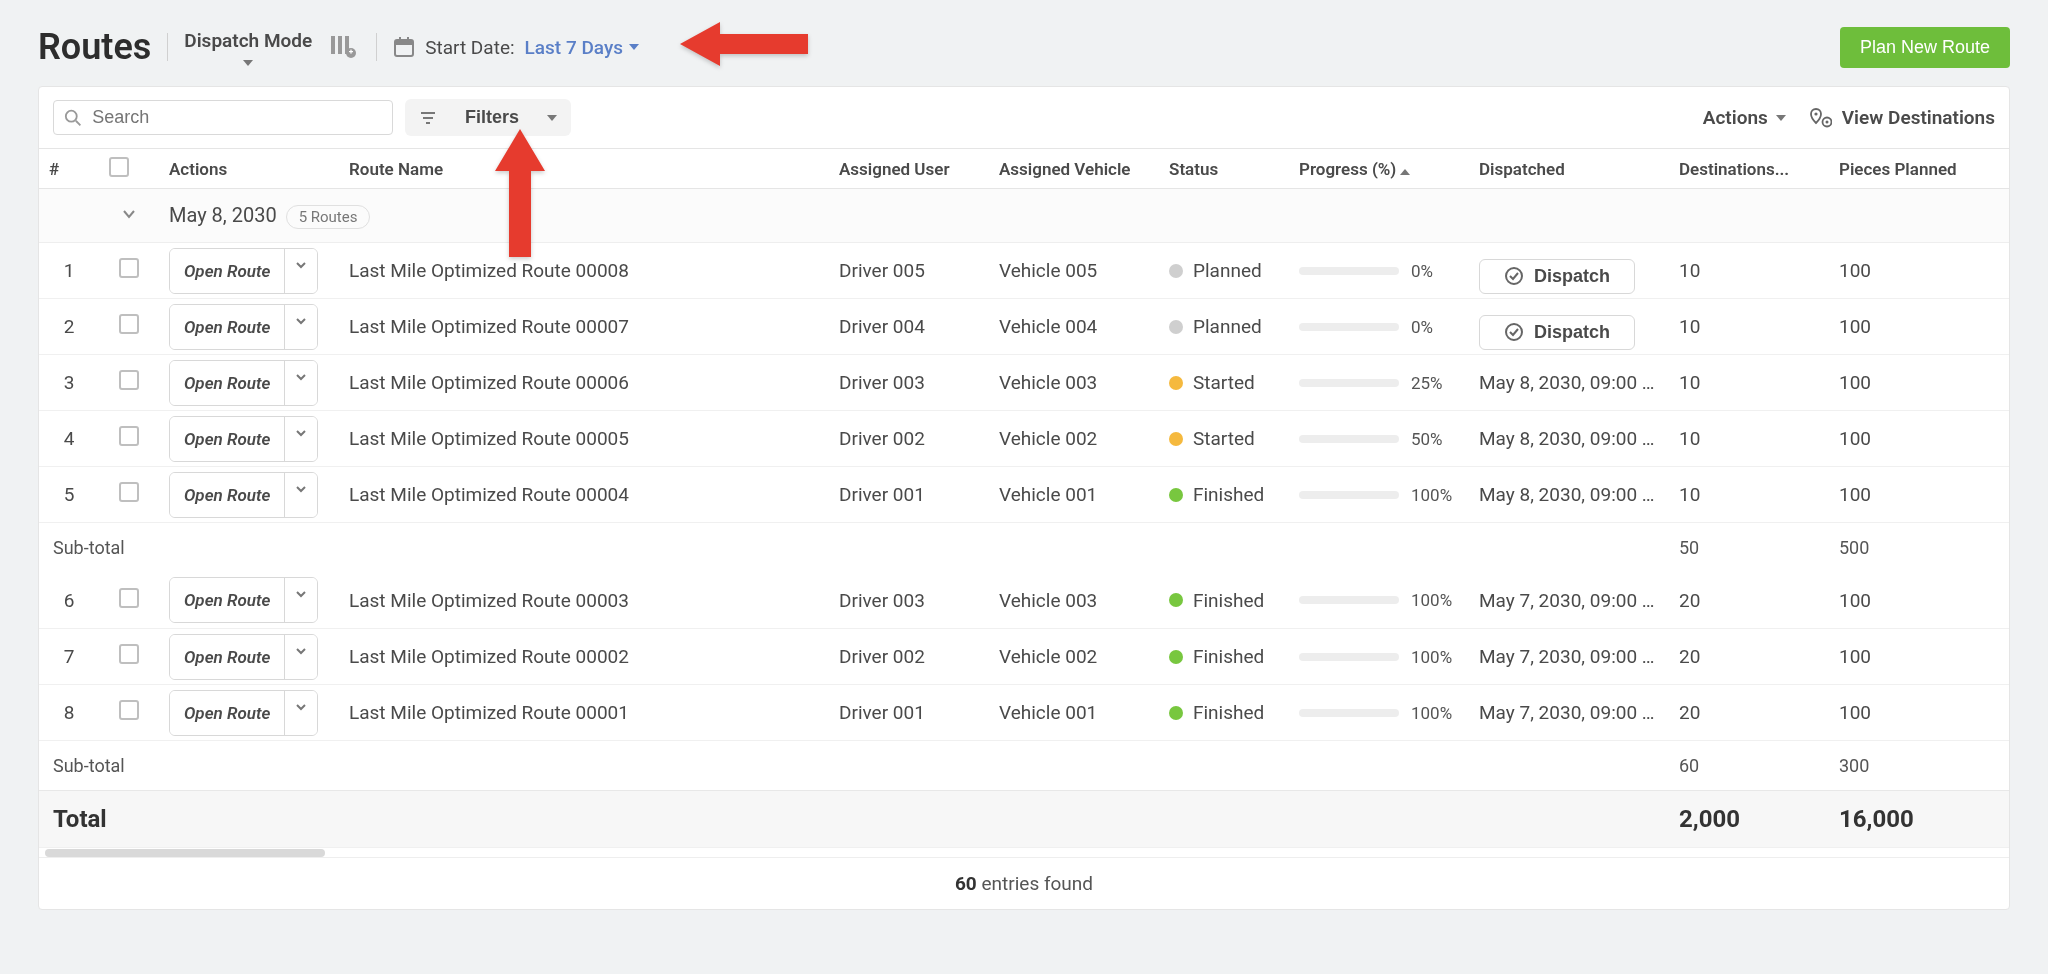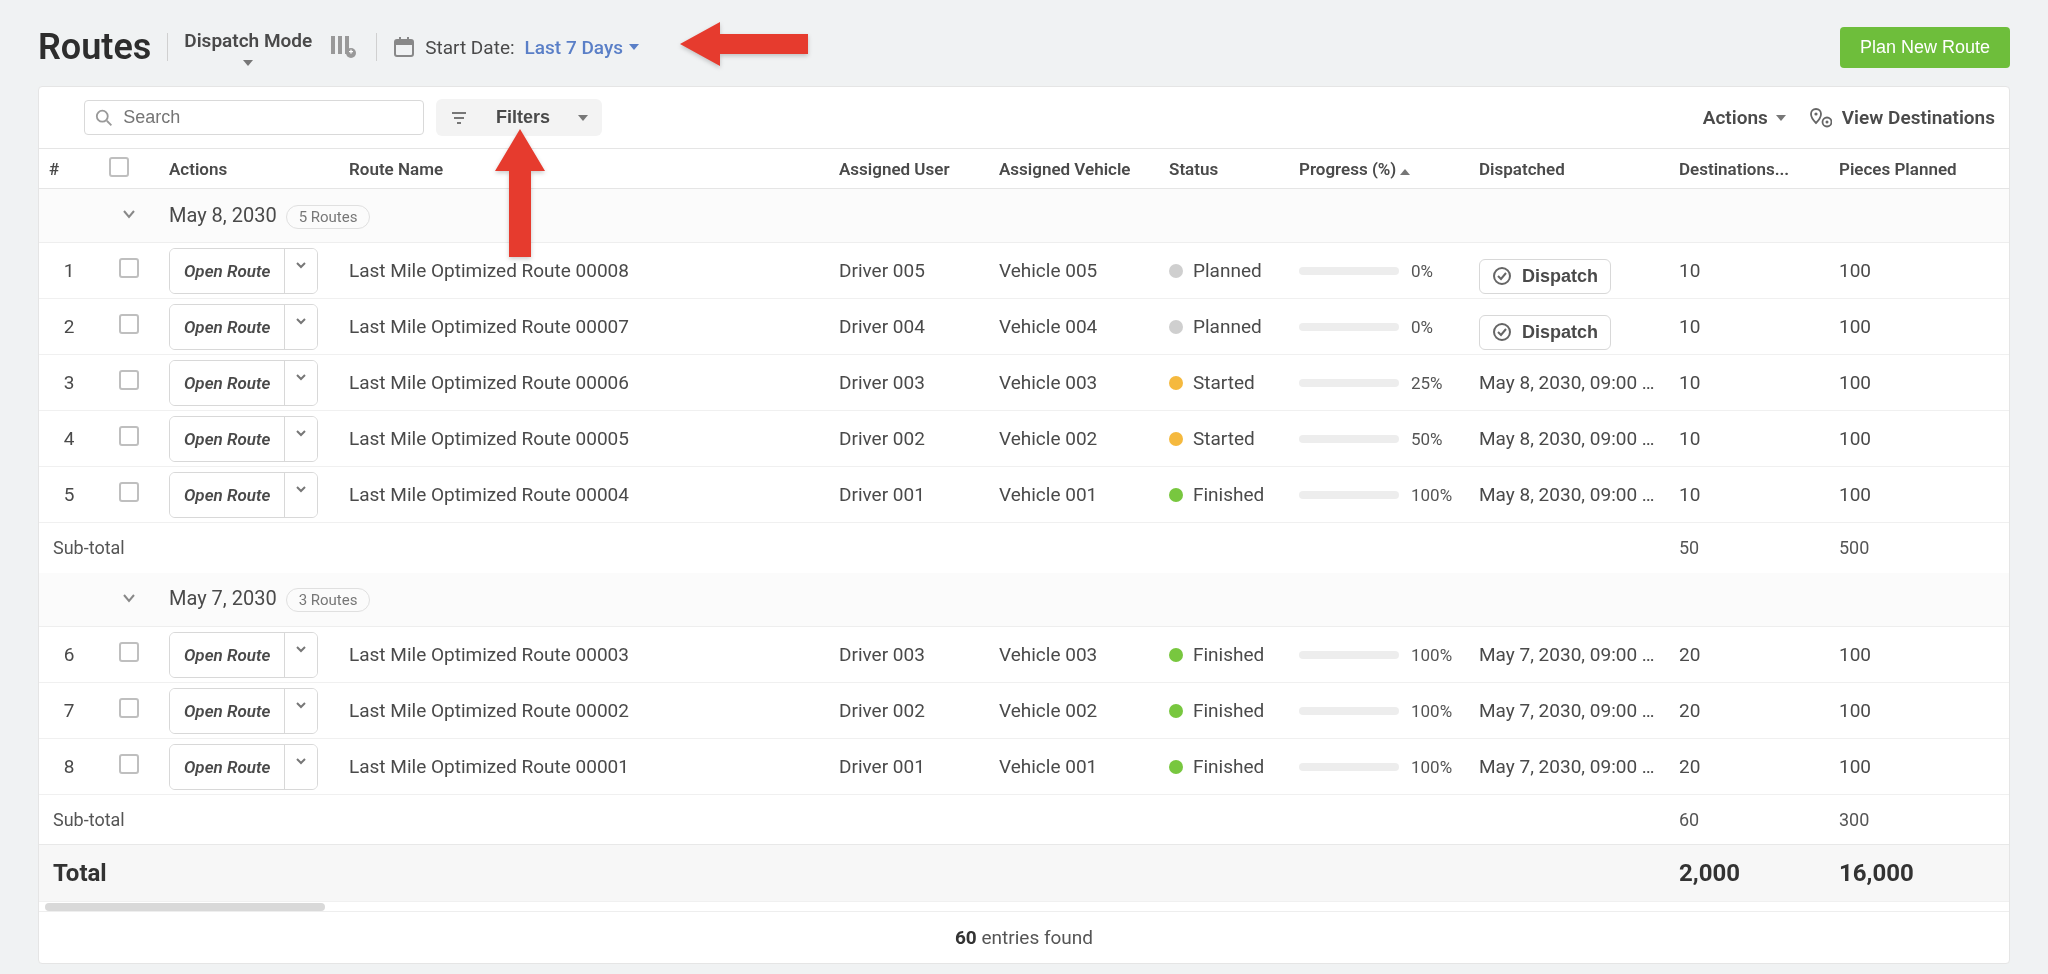--- a/index.html
+++ b/index.html
@@ -59,21 +59,21 @@
     position: relative;
   }
   .toolbar {
     display: flex; align-items: center;
     padding: 12px 14px 12px 14px;
     gap: 12px;
   }
   .search-box {
     display: flex; align-items: center;
     border: 1px solid #d9d9d9; border-radius: 4px;
-    padding: 6px 10px; width: 340px; gap: 10px; margin-left: 31px;
+    padding: 6px 10px; width: 340px; gap: 10px;
   }
   .search-box input {
     border: none; outline: none; font-size: 18px; width: 100%;
     background: transparent;
   }
   .pill-btn {
     display: flex; align-items: center; gap: 28px;
     background: #f3f3f3; border-radius: 6px;
     padding: 8px 14px; font-size: 18px; font-weight: 600; color: #4a4a4a;
     cursor: pointer; border: none;
@@ -134,21 +134,21 @@
   .dot.planned  { background: #cfcfcf; }
   .dot.started  { background: #f5b93e; }
   .dot.finished { background: #78c73f; }
   .prog-cell { display: flex; align-items: center; gap: 12px; }
   .prog-bar { width: 100px; height: 8px; background: #ededed; border-radius: 4px; overflow: hidden; }
   .prog-fill { height: 100%; background: #78c73f; }
   .prog-txt { font-size: 17px; color: #555; min-width: 44px; }
   .dispatch-cell-btn {
     display: inline-flex; align-items: center; gap: 10px;
     border: 1px solid #d8d8d8; border-radius: 6px;
-    padding: 6px 12px; font-size: 18px; font-weight: 600; color: #4a4a4a;
+    padding: 6px 24px; font-size: 18px; font-weight: 600; color: #4a4a4a;
     cursor: pointer; background: #fff; margin-top: 11px;
   }
 
   tr.subtotal-row td { height: 50px; vertical-align: middle; color: #555; font-size: 18px; }
   tr.total-row { background: #f7f7f7; }
   tr.total-row td { height: 56px; vertical-align: middle; font-weight: 700; font-size: 24px; color: #333; border-top:1px solid #e8e8e8; }
 
   .hscroll-track {
     height: 10px; background: #fff; position: relative;
     border-top: 1px solid #f0f0f0;
@@ -471,34 +471,20 @@
               <td colspan="3" style="padding-left:14px">Sub-total</td>
               <td></td>
               <td></td>
               <td></td>
               <td></td>
               <td></td>
               <td></td>
               <td>50</td>
               <td>500</td>
             </tr>
-            <tr class="group-row">
-              <td></td>
-              <td style="text-align:center"><span class="group-chev"><svg width="16" height="16" viewBox="0 0 16 16">
-                    <polyline points="3,5 8,11 13,5" fill="none" stroke="#888" stroke-width="2"></polyline>
-                  </svg></span></td>
-              <td colspan="2"><span class="group-date">May 7, 2030</span>&nbsp;&nbsp;<span class="group-badge">3 Routes</span></td>
-              <td></td>
-              <td></td>
-              <td></td>
-              <td></td>
-              <td></td>
-              <td></td>
-              <td></td>
-            </tr>
             <tr class="data-row">
               <td class="row-num">6</td>
               <td style="text-align:center"><span class="chkbox"></span></td>
               <td><span class="split-btn">
                   <span class="main">Open Route</span>
                   <span class="drop"><svg width="12" height="12" viewBox="0 0 12 12">
                       <polyline points="2,4 6,8 10,4" fill="none" stroke="#777" stroke-width="2"></polyline>
                     </svg></span>
                 </span></td>
               <td>Last Mile Optimized Route 00003</td>

